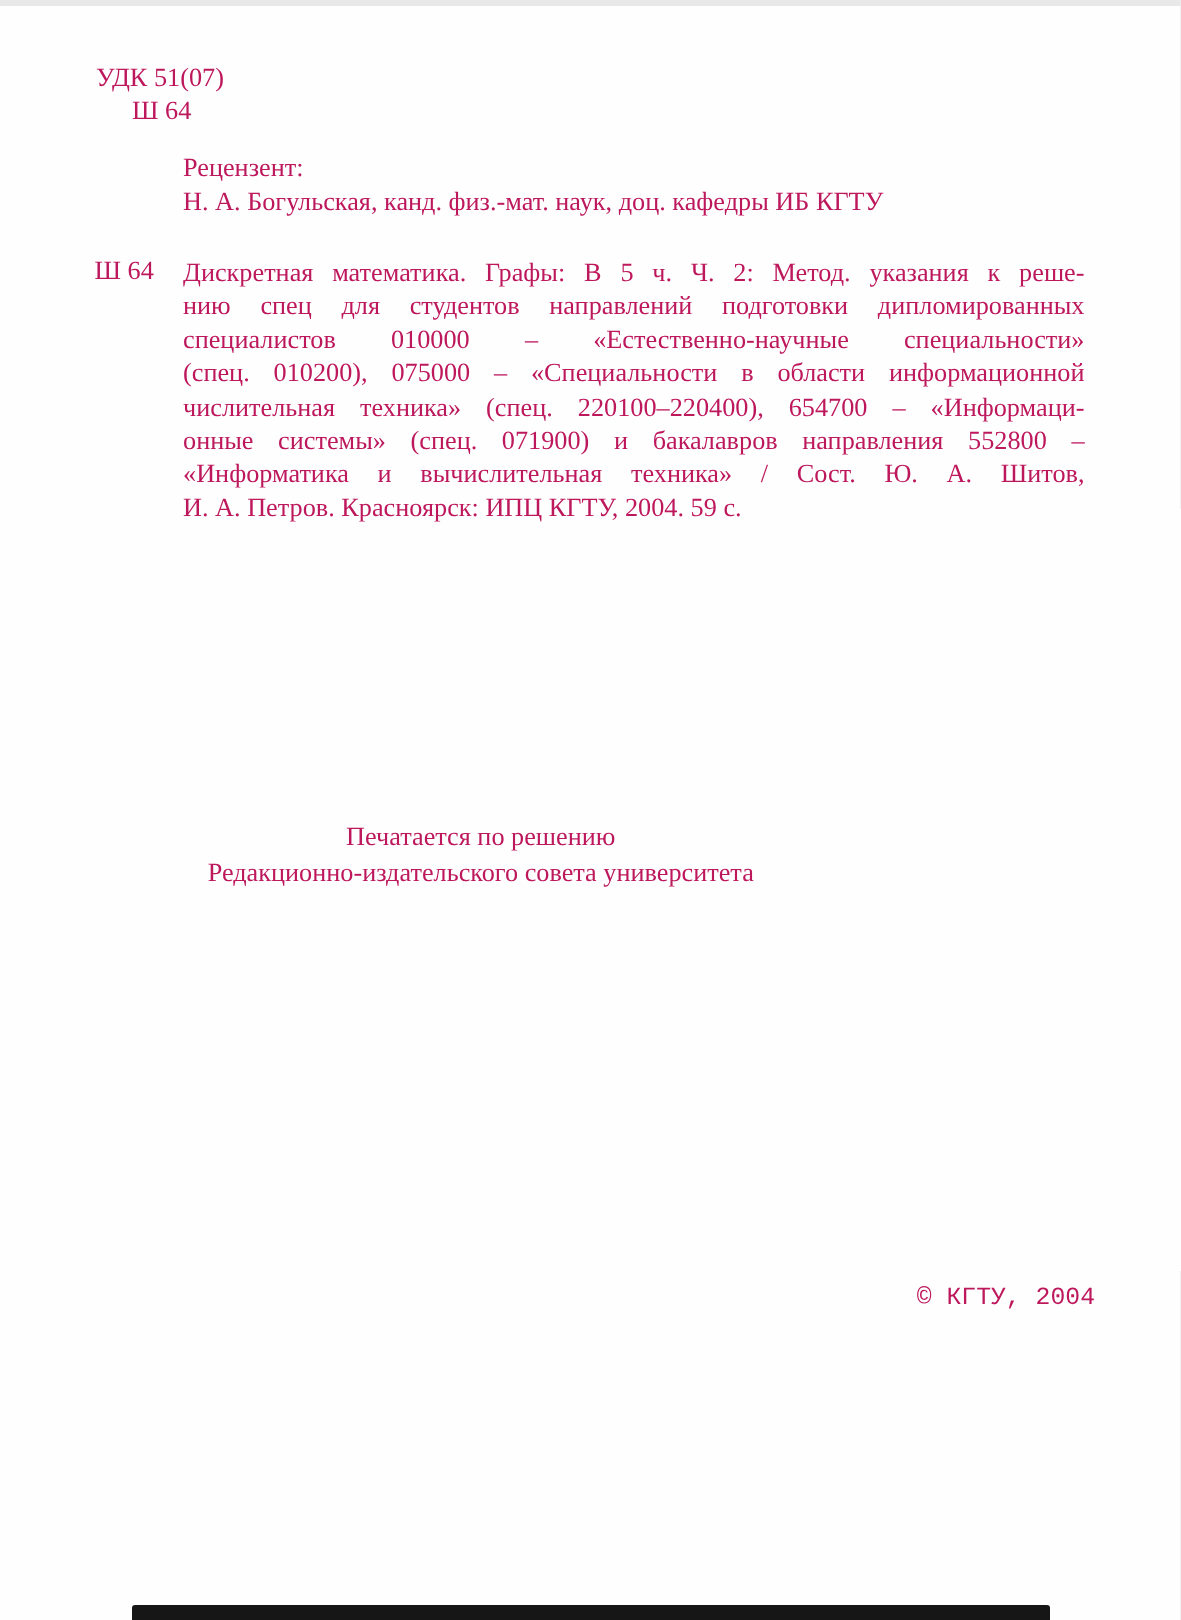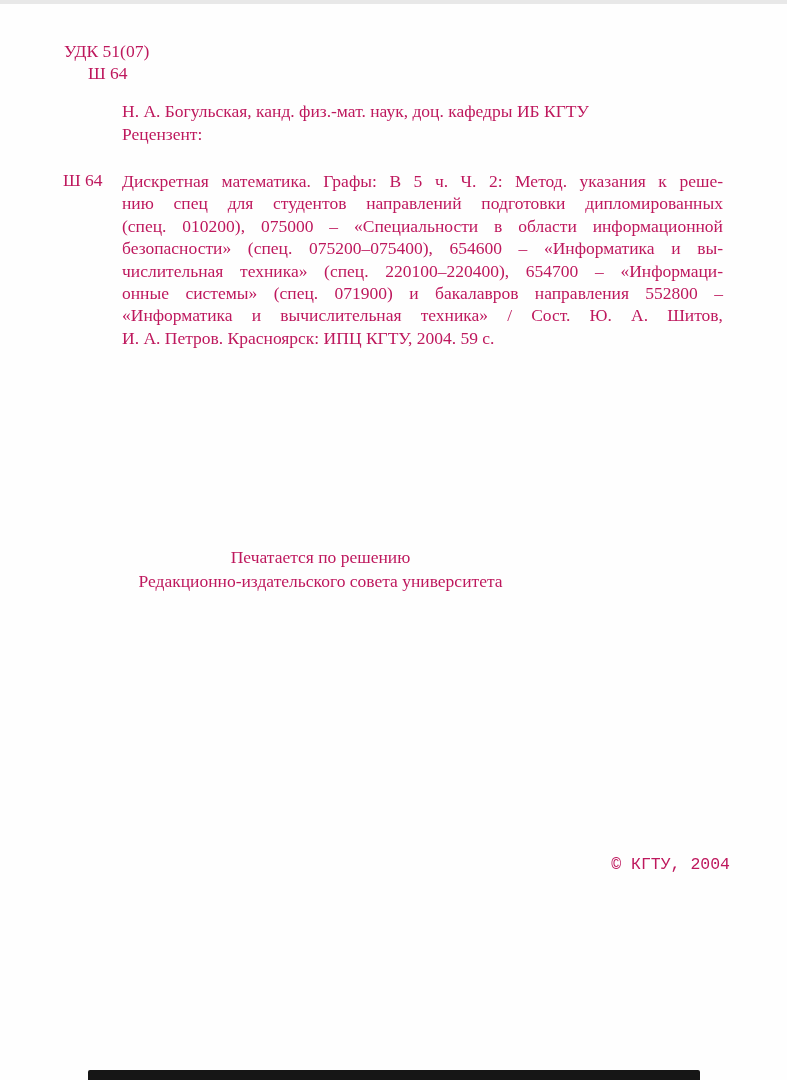--- a/index.html
+++ b/index.html
@@ -88,31 +88,31 @@
 <body>
 
 <div class="page">
 
   <div class="udc-block">
     <div>УДК 51(07)</div>
     <div class="udc-line2">Ш 64</div>
   </div>
 
   <div class="reviewer-block">
+    <div>Рецензент:</div>
     <div>Н. А. Богульская, канд. физ.-мат. наук, доц. кафедры ИБ  КГТУ</div>
-    <div>Рецензент:</div>
   </div>
 
   <div class="citation-block">
     <div class="citation-code">Ш 64</div>
     <div class="citation-text">
       <div class="cit-line">Дискретная математика. Графы: В 5 ч. Ч. 2: Метод. указания к реше-</div>
       <div class="cit-line">нию спец для студентов направлений подготовки дипломированных</div>
+      <div class="cit-line">специалистов 010000 – «Естественно-научные специальности»</div>
       <div class="cit-line">(спец. 010200), 075000 – «Специальности в области информационной</div>
-      <div class="cit-line">безопасности» (спец. 075200–075400), 654600 – «Информатика и вы-</div>
       <div class="cit-line">числительная техника» (спец. 220100–220400), 654700 – «Информаци-</div>
       <div class="cit-line">онные системы» (спец. 071900) и бакалавров направления 552800 –</div>
       <div class="cit-line">«Информатика и вычислительная техника» / Сост. Ю. А. Шитов,</div>
       <div class="cit-line last">И. А. Петров. Красноярск: ИПЦ  КГТУ, 2004. 59 с.</div>
     </div>
   </div>
 
   <div class="imprint-block">
     <div>Печатается по решению</div>
     <div>Редакционно-издательского совета университета</div>

